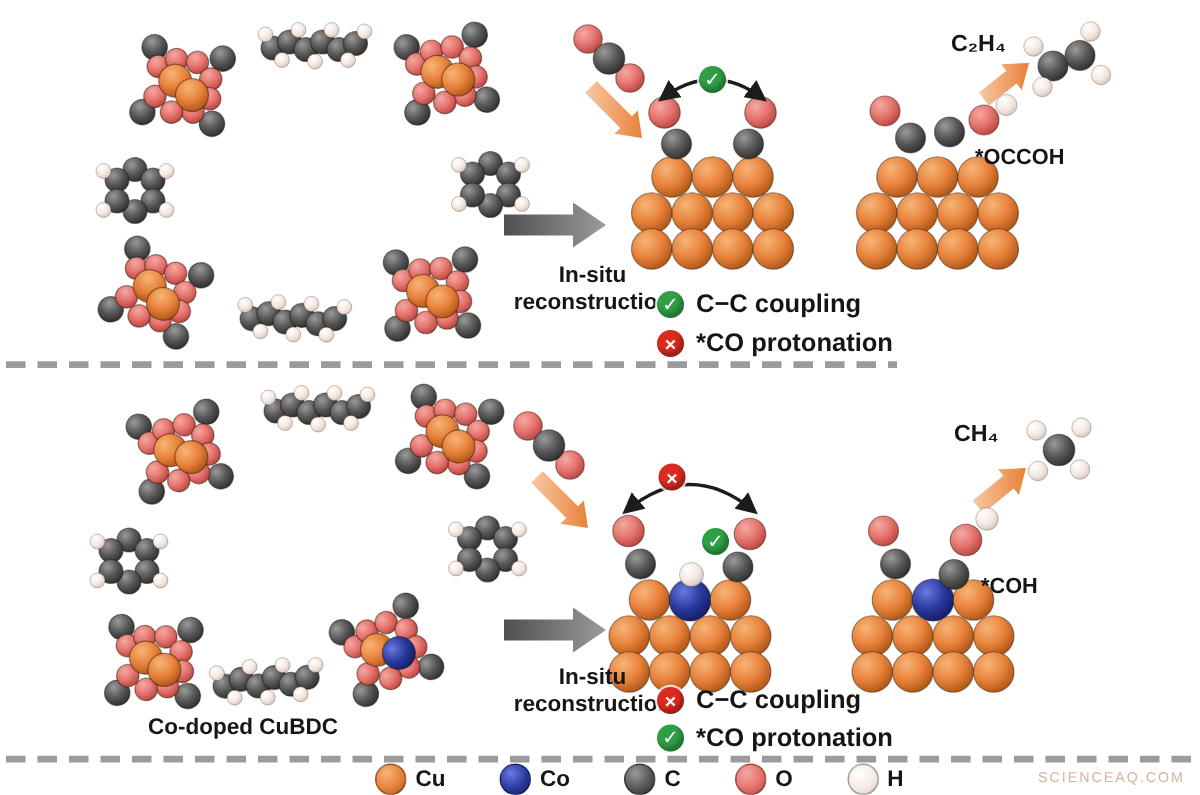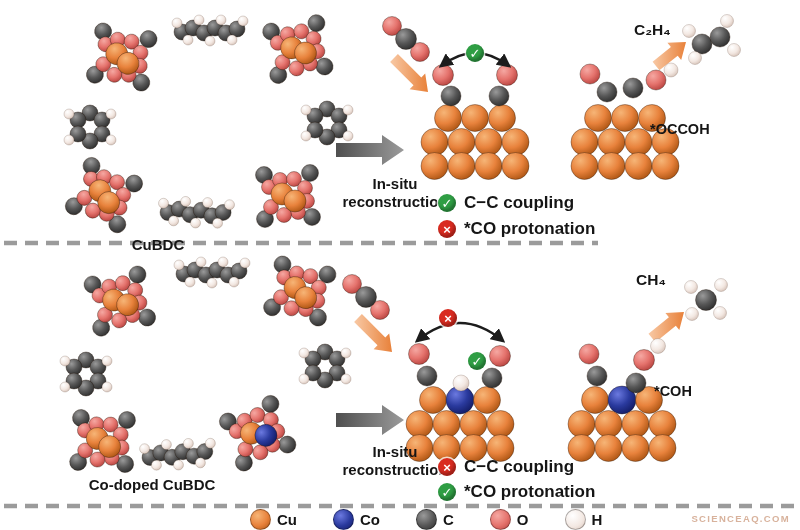--- a/index.html
+++ b/index.html
@@ -18,21 +18,21 @@
   .outcome .olbl{font-size:17px;font-weight:700;}
   .leg{position:absolute;display:flex;align-items:center;gap:16px;}
   .leg-item{display:flex;align-items:center;gap:6px;font-weight:700;font-size:15px;}
   .dot{width:19px;height:19px;border-radius:50%;border:1px solid rgba(0,0,0,.3);}
   .dot.cu{background:radial-gradient(circle at 35% 30%,#f6b577,#e8823c 55%,#ad5513);}
   .dot.co{background:radial-gradient(circle at 35% 30%,#6b79e0,#2a3a9e 55%,#131c66);}
   .dot.c {background:radial-gradient(circle at 35% 30%,#9a9a9a,#575757 55%,#2e2e2e);}
   .dot.o {background:radial-gradient(circle at 35% 30%,#f5a8a2,#e5736d 55%,#b84440);}
   .dot.h {background:radial-gradient(circle at 35% 30%,#ffffff,#f3e8e2 60%,#d7c4ba);}
   .watermark{position:absolute;right:10px;top:513px;font-size:9.5px;letter-spacing:.14em;
-             color:#d8b29c;font-weight:700;}
+             color:#d8b29c;font-weight:400;}
 </style>
 </head>
 <body>
 
 <div class="stage">
 
   <svg id="fig" width="800" height="530" viewBox="0 0 800 530">
     <defs>
       <radialGradient id="g-cu" cx="35%" cy="30%" r="75%">
         <stop offset="0%" stop-color="#f6b577"></stop>
@@ -420,58 +420,57 @@
       </g>
     <g id="prod2">
         <circle cx="691" cy="287" r="6.5" fill="url(#g-h)" stroke="rgba(80,55,40,.35)" stroke-width="0.6"></circle>
         <circle cx="721" cy="285" r="6.5" fill="url(#g-h)" stroke="rgba(80,55,40,.35)" stroke-width="0.6"></circle>
         <circle cx="706" cy="300" r="10.5" fill="url(#g-c)" stroke="rgba(35,18,5,.45)" stroke-width="0.8"></circle>
         <circle cx="692" cy="314" r="6.5" fill="url(#g-h)" stroke="rgba(80,55,40,.35)" stroke-width="0.6"></circle>
         <circle cx="720" cy="313" r="6.5" fill="url(#g-h)" stroke="rgba(80,55,40,.35)" stroke-width="0.6"></circle>
       </g>
   </svg>
 
-  <div class="lbl f15 ctr" style="left:106px;top:224px;width:104px;">CuBDC</div>
 
   <div class="lbl f15 ctr" style="left:340px;top:163px;width:110px;">In-situ reconstruction</div>
 
   <div class="badge check abs" style="left:466px;top:44px;">✓</div>
 
   <div class="outcome" style="left:438px;top:193px;">
     <span class="badge check">✓</span>
     <span class="olbl">C−C coupling</span>
   </div>
   <div class="outcome" style="left:438px;top:219px;">
     <span class="badge cross">×</span>
     <span class="olbl">*CO protonation</span>
   </div>
 
-  <div class="lbl f14" style="left:650px;top:97px;margin-top:24px;">*OCCOH</div>
+  <div class="lbl f14" style="left:650px;top:97px;">*OCCOH</div>
 
   <div class="lbl f16" style="left:634px;top:21px;">C₂H₄</div>
 
-  <div class="lbl f15 ctr" style="left:68px;top:464px;width:168px;text-align:center;">Co-doped CuBDC</div>
+  <div class="lbl f15 ctr" style="left:78px;top:464px;width:168px;text-align:center;">Co-doped CuBDC</div>
 
   <div class="lbl f15 ctr" style="left:340px;top:431px;width:110px;">In-situ reconstruction</div>
 
   <div class="badge cross abs" style="left:439px;top:309px;">×</div>
   <div class="badge check abs" style="left:468px;top:352px;">✓</div>
 
   <div class="outcome" style="left:438px;top:457px;">
     <span class="badge cross">×</span>
     <span class="olbl">C−C coupling</span>
   </div>
   <div class="outcome" style="left:438px;top:482px;">
     <span class="badge check">✓</span>
     <span class="olbl">*CO protonation</span>
   </div>
 
   <div class="lbl f14" style="left:654px;top:371px;margin-top:12px;">*COH</div>
 
-  <div class="lbl f16" style="left:636px;top:271px;">CH₄</div>
+  <div class="lbl f16" style="left:636px;top:281px;">CH₄</div>
 
   <div class="leg" style="left:250px;top:509px;gap:36px;">
     <span class="leg-item">
         <span class="dot cu"></span>
         <span>Cu</span>
       </span>
     <span class="leg-item">
         <span class="dot co"></span>
         <span>Co</span>
       </span>

